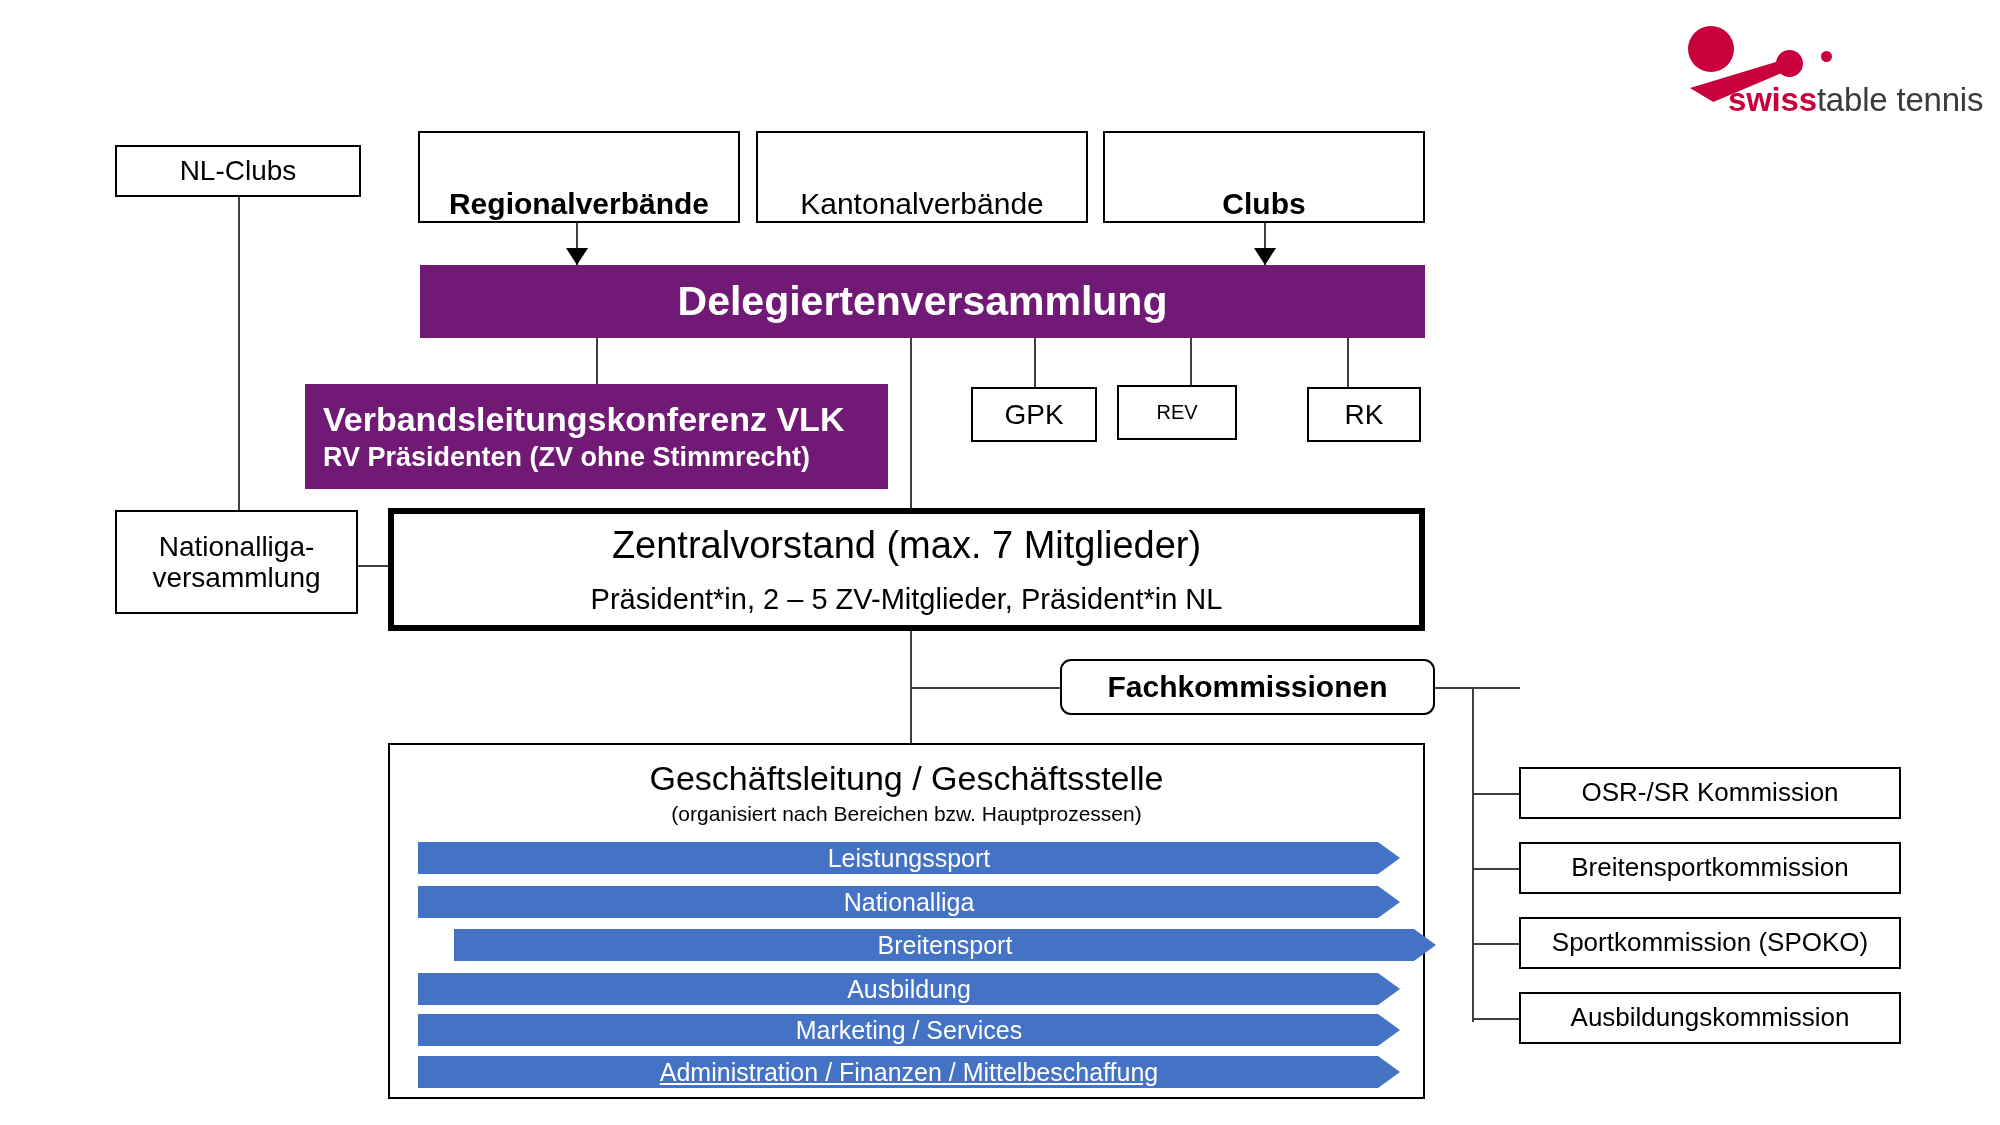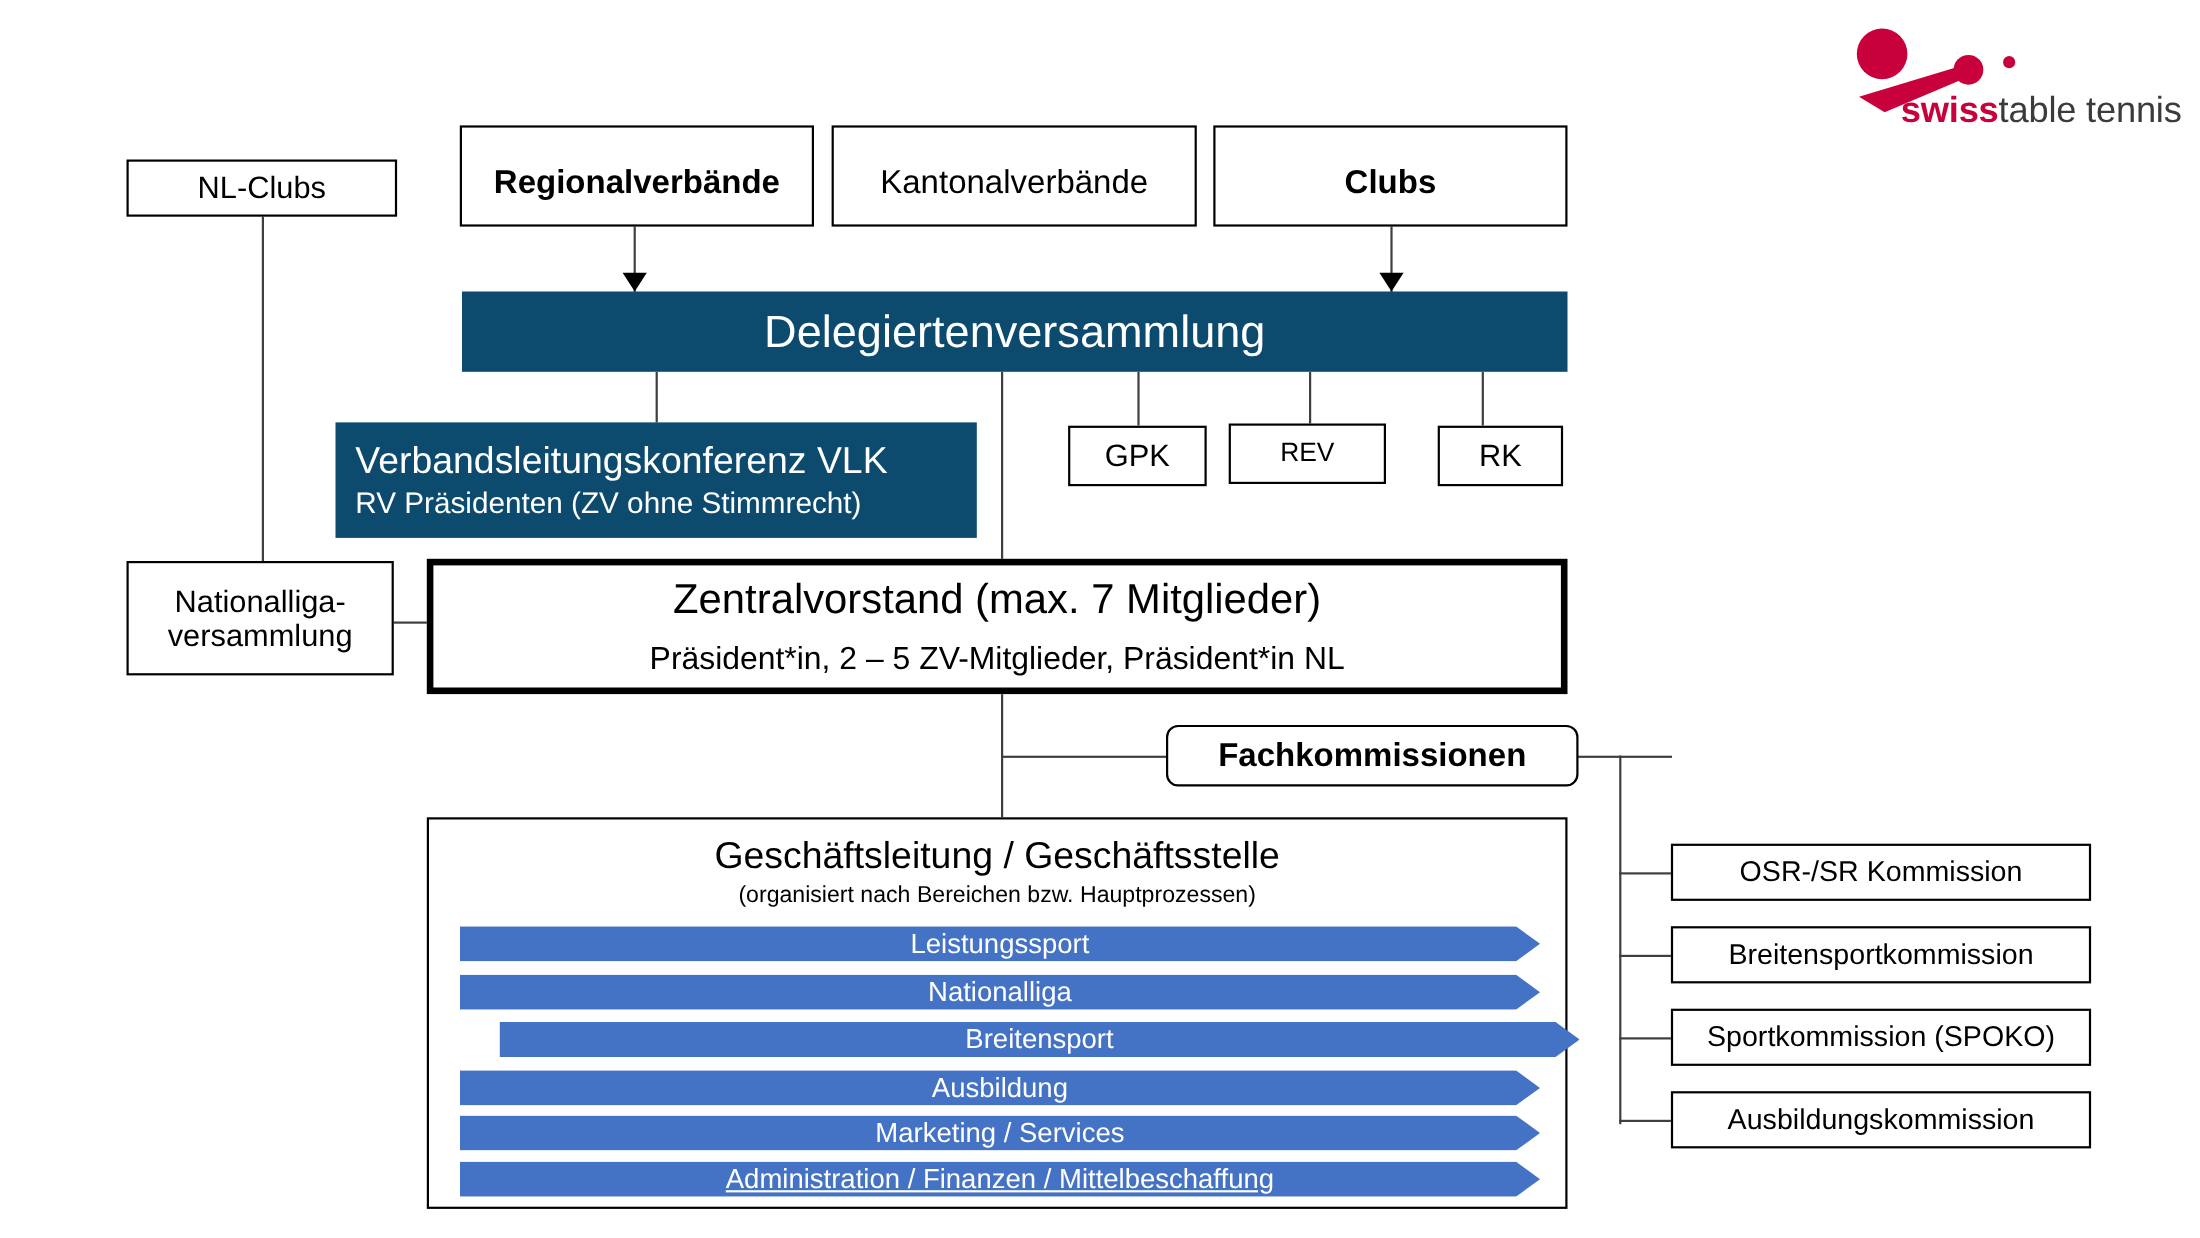--- a/index.html
+++ b/index.html
@@ -6,22 +6,22 @@
   body{width:2000px;height:1125px;position:relative;overflow:hidden;
        font-family:"Liberation Sans","DejaVu Sans",sans-serif;color:#000;}
   .stage{position:absolute;left:0;top:0;width:2000px;height:1125px;}
 
   
   .box{position:absolute;box-sizing:border-box;background:#fff;border:2px solid #000;
        display:flex;flex-direction:column;align-items:center;justify-content:center;
        text-align:center;line-height:1.12;}
   .box.thin{border-width:2px;}
   .box.thick{border-width:6px;gap:10px;}
-  .box.black{background:#0c4a6e;border:none;color:#fff;}
-  .box.topalign{justify-content:center;}
+  .box.black{background:#701a75;border:none;color:#fff;font-weight:bold;}
+  .box.topalign{justify-content:flex-end;margin-top:17px;}
 
   .bold{font-weight:bold;}
   .lbl{display:block;}
 
   
   .ln{position:absolute;background:#3f3f3f;}
   .vln{width:2px;}
   .hln{height:2px;}
   .arrowhead{position:absolute;width:0;height:0;
              border-left:11px solid transparent;border-right:11px solid transparent;
@@ -108,21 +108,21 @@
   </div>
 
   <div class="box black" style="left:305px;top:384px;width:583px;height:105px;align-items:flex-start;padding-left:18px;text-align:left;">
     <span class="lbl" style="font-size:34px;">Verbandsleitungskonferenz VLK</span>
     <span class="lbl" style="font-size:27px;margin-top:4px;text-align:right;">RV Präsidenten (ZV ohne Stimmrecht)</span>
   </div>
 
   <div class="box thin" style="left:971px;top:387px;width:126px;height:55px;font-size:28px;">
     <span class="lbl">GPK</span>
   </div>
-  <div class="box thin" style="left:1117px;top:385px;width:143px;height:55px;font-size:24px;">
+  <div class="box thin" style="left:1117px;top:385px;width:120px;height:55px;font-size:20px;">
     <span class="lbl">REV</span>
   </div>
   <div class="box thin" style="left:1281px;top:387px;width:114px;height:55px;font-size:28px;margin-left:26px;">
     <span class="lbl">RK</span>
   </div>
 
   <div class="box thin" style="left:115px;top:510px;width:243px;height:104px;font-size:28px;">
     <span class="lbl">Nationalliga-</span>
     <span class="lbl">versammlung</span>
   </div>

